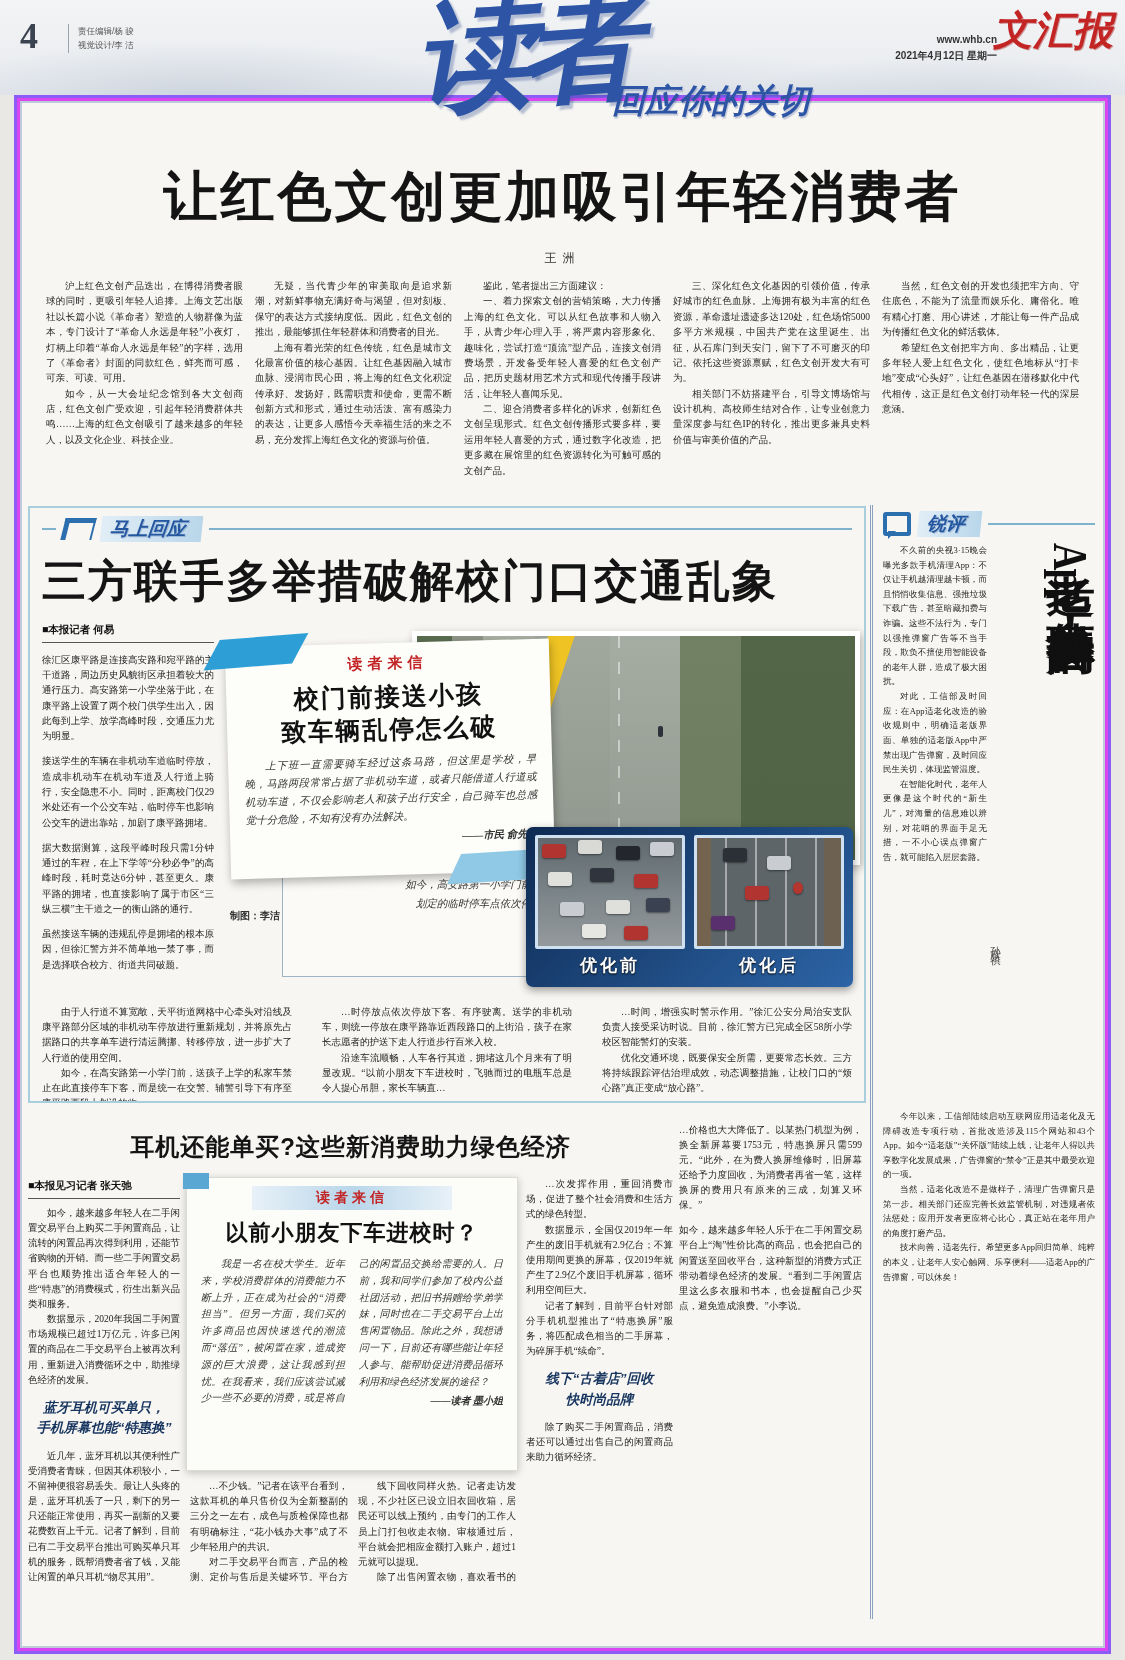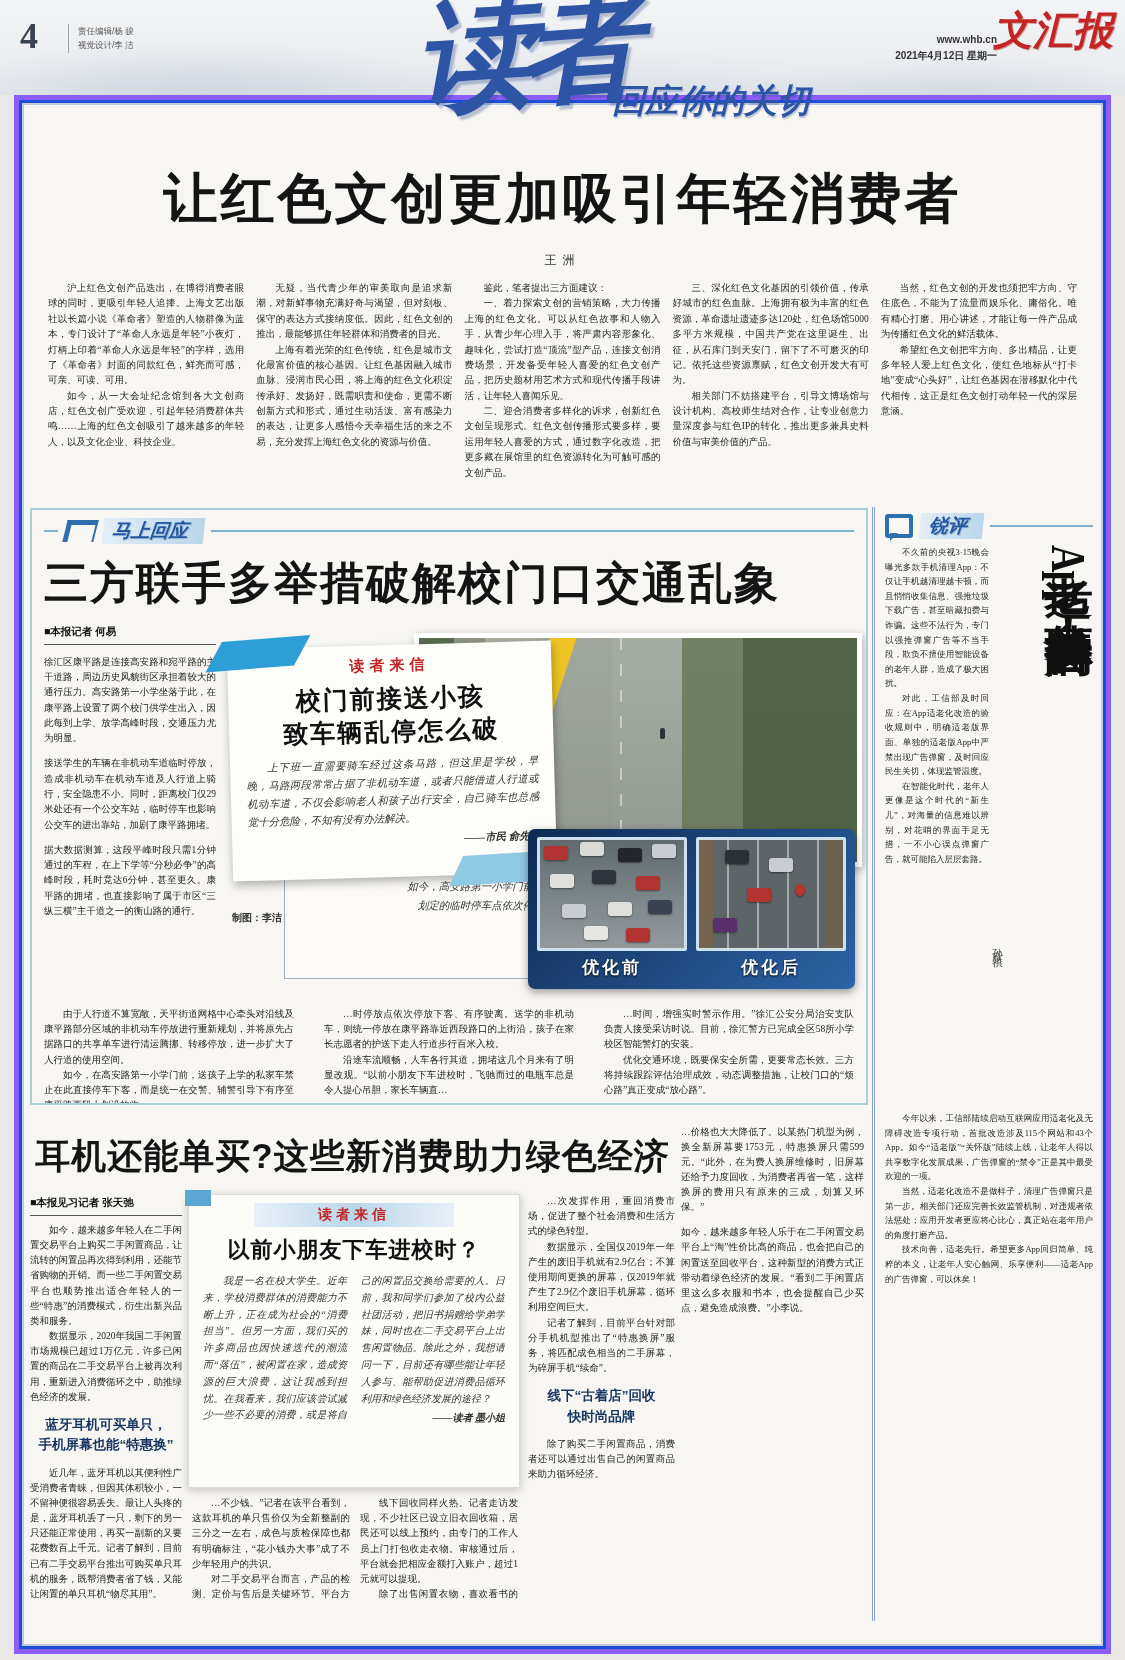--- a/index.html
+++ b/index.html
@@ -22,21 +22,21 @@
   .brush-sub{position:absolute;left:612px;top:84px;z-index:9;
     font:italic 900 33px/1 "DejaVu Serif","Liberation Serif",serif;color:#2e55a5;
     text-shadow:1px 2px 1px rgba(35,65,135,.25);}
   .mast-right{position:absolute;right:128px;top:32px;text-align:right;font-weight:700;
     font-size:10px;line-height:1.6;color:#333;}
   .paper-name{position:absolute;right:12px;top:10px;
     font:italic 900 40px/1 "DejaVu Serif","Liberation Serif",serif;color:#c32424;
     text-shadow:1px 1px 0 rgba(160,20,20,.4);}
   
   .frame-outer{position:absolute;left:14px;right:14px;top:95px;bottom:6px;
-    border:5px solid #8b5cf6;padding:3px;background:#1d4ed8;box-sizing:border-box;}
+    border:3px solid #8b5cf6;padding:3px;background:#d946ef;box-sizing:border-box;}
   .frame-inner{border:2px solid #bfcadb;height:100%;box-sizing:border-box;background:#f7f6f3;
     overflow:hidden;position:relative;}
   
   .a1{padding:0 20px;}
   .a1 h1{font-size:54px;font-weight:900;letter-spacing:3px;text-align:center;
     margin:58px 0 0;color:#141414;}
   .a1 .byline1{text-align:center;font-size:12px;letter-spacing:6px;color:#333;margin:16px 0 10px;}
   .cols5{display:flex;gap:12px;padding:2px 4px 8px;}
   .bodycol{flex:1;height:214px;overflow:hidden;
     font:9.5px/1.62 "Liberation Serif","DejaVu Serif",serif;text-align:justify;color:#262626;}
@@ -128,31 +128,31 @@
     font-size:10.5px;letter-spacing:4px;color:#444;}
   .rev-headline{position:absolute;right:0;top:4px;height:552px;writing-mode:vertical-rl;
     font:900 38px/1.05 "Liberation Serif","DejaVu Serif",serif;color:#101010;letter-spacing:-2px;
     transform:scaleX(1.28);transform-origin:right top;}
   .rev-more{margin-top:8px;overflow:hidden;height:515px;
     font:8.5px/1.72 "Liberation Serif","DejaVu Serif",serif;text-align:justify;color:#262626;}
   .rev-more p{margin:0;text-indent:2em;}
   
   .a3{display:flex;padding:4px 6px 0 6px;height:515px;box-sizing:border-box;}
   .a3-left{width:645px;flex:none;}
-  .a3 h3{font-size:35px;font-weight:900;text-align:center;letter-spacing:1px;color:#141414;
+  .a3 h3{font-size:24px;font-weight:900;text-align:center;letter-spacing:1px;color:#141414;
     margin:24px 0 14px;}
   .a3-cols{position:relative;display:flex;gap:10px;height:408px;}
   .minicol{overflow:hidden;font:9.5px/1.6 "Liberation Serif","DejaVu Serif",serif;text-align:justify;}
   .m1{width:152px;flex:none;}
   .m2,.m3{width:158px;flex:none;padding-top:302px;box-sizing:content-box;}
   .m4{width:147px;flex:none;}
   .m5{flex:1;margin:6px 2px 0 6px;overflow:hidden;
     font:9.5px/1.6 "Liberation Serif","DejaVu Serif",serif;text-align:justify;}
   .subhead{font-weight:900;font-size:13.5px;line-height:1.5;text-align:center;color:#16345e;
-    margin:10px 0;text-indent:0;font-family:"Liberation Sans",sans-serif;}
+    margin:10px 0;text-indent:0;font-family:"Liberation Sans",sans-serif;font-style:italic;}
   
   .letter2{position:absolute;left:158px;top:0;width:332px;height:294px;background:#fcfcf9;
     box-shadow:0 2px 8px rgba(0,0,0,.22);border:1px solid #dcdcd4;padding:6px 14px;box-sizing:border-box;z-index:3;}
   .letter2::before{content:"";position:absolute;left:-4px;top:-5px;width:26px;height:16px;background:#5aa7d4;}
   .l2-tag{width:200px;margin:2px auto 8px;text-align:center;color:#c22525;font-weight:900;font-size:14px;
     letter-spacing:4px;padding:3px 0;background:linear-gradient(90deg,#e8f1f8,#b9d6ea 50%,#e8f1f8);}
   .l2-title{text-align:center;font-weight:900;font-size:22px;color:#111;letter-spacing:1px;margin-bottom:8px;}
   .l2-cols{columns:2;column-gap:14px;font:italic 10px/1.68 "Liberation Serif","DejaVu Serif",serif;
     color:#333;text-align:justify;height:212px;overflow:hidden;}
   .l2-cols p{margin:0;text-indent:2em;}
@@ -222,20 +222,21 @@
         </div>
         <h2>三方联手多举措破解校门口交通乱象</h2>
 
         <div class="mid-content">
           <div class="mid-col1">
             <div class="byline">■本报记者 何易</div>
             <div>
                   <p>徐汇区康平路是连接高安路和宛平路的主干道路，周边历史风貌街区承担着较大的通行压力。高安路第一小学坐落于此，在康平路上设置了两个校门供学生出入，因此每到上学、放学高峰时段，交通压力尤为明显。</p>
                   <p>接送学生的车辆在非机动车道临时停放，造成非机动车在机动车道及人行道上骑行，安全隐患不小。同时，距离校门仅29米处还有一个公交车站，临时停车也影响公交车的进出靠站，加剧了康平路拥堵。</p>
                   <p>据大数据测算，这段平峰时段只需1分钟通过的车程，在上下学等“分秒必争”的高峰时段，耗时竟达6分钟，甚至更久。康平路的拥堵，也直接影响了属于市区“三纵三横”主干道之一的衡山路的通行。</p>
+                  <p>虽然接送车辆的违规乱停是拥堵的根本原因，但徐汇警方并不简单地一禁了事，而是选择联合校方、街道共同破题。</p>
                 </div>
           </div>
 
           <div class="collage">
 
             <div class="main-photo">
               <div class="lane"></div>
               <div class="lane-text">等候区</div>
               <div class="ped" style="left:9%;top:42%;"></div>
               <div class="ped" style="left:12%;top:46%;"></div>

